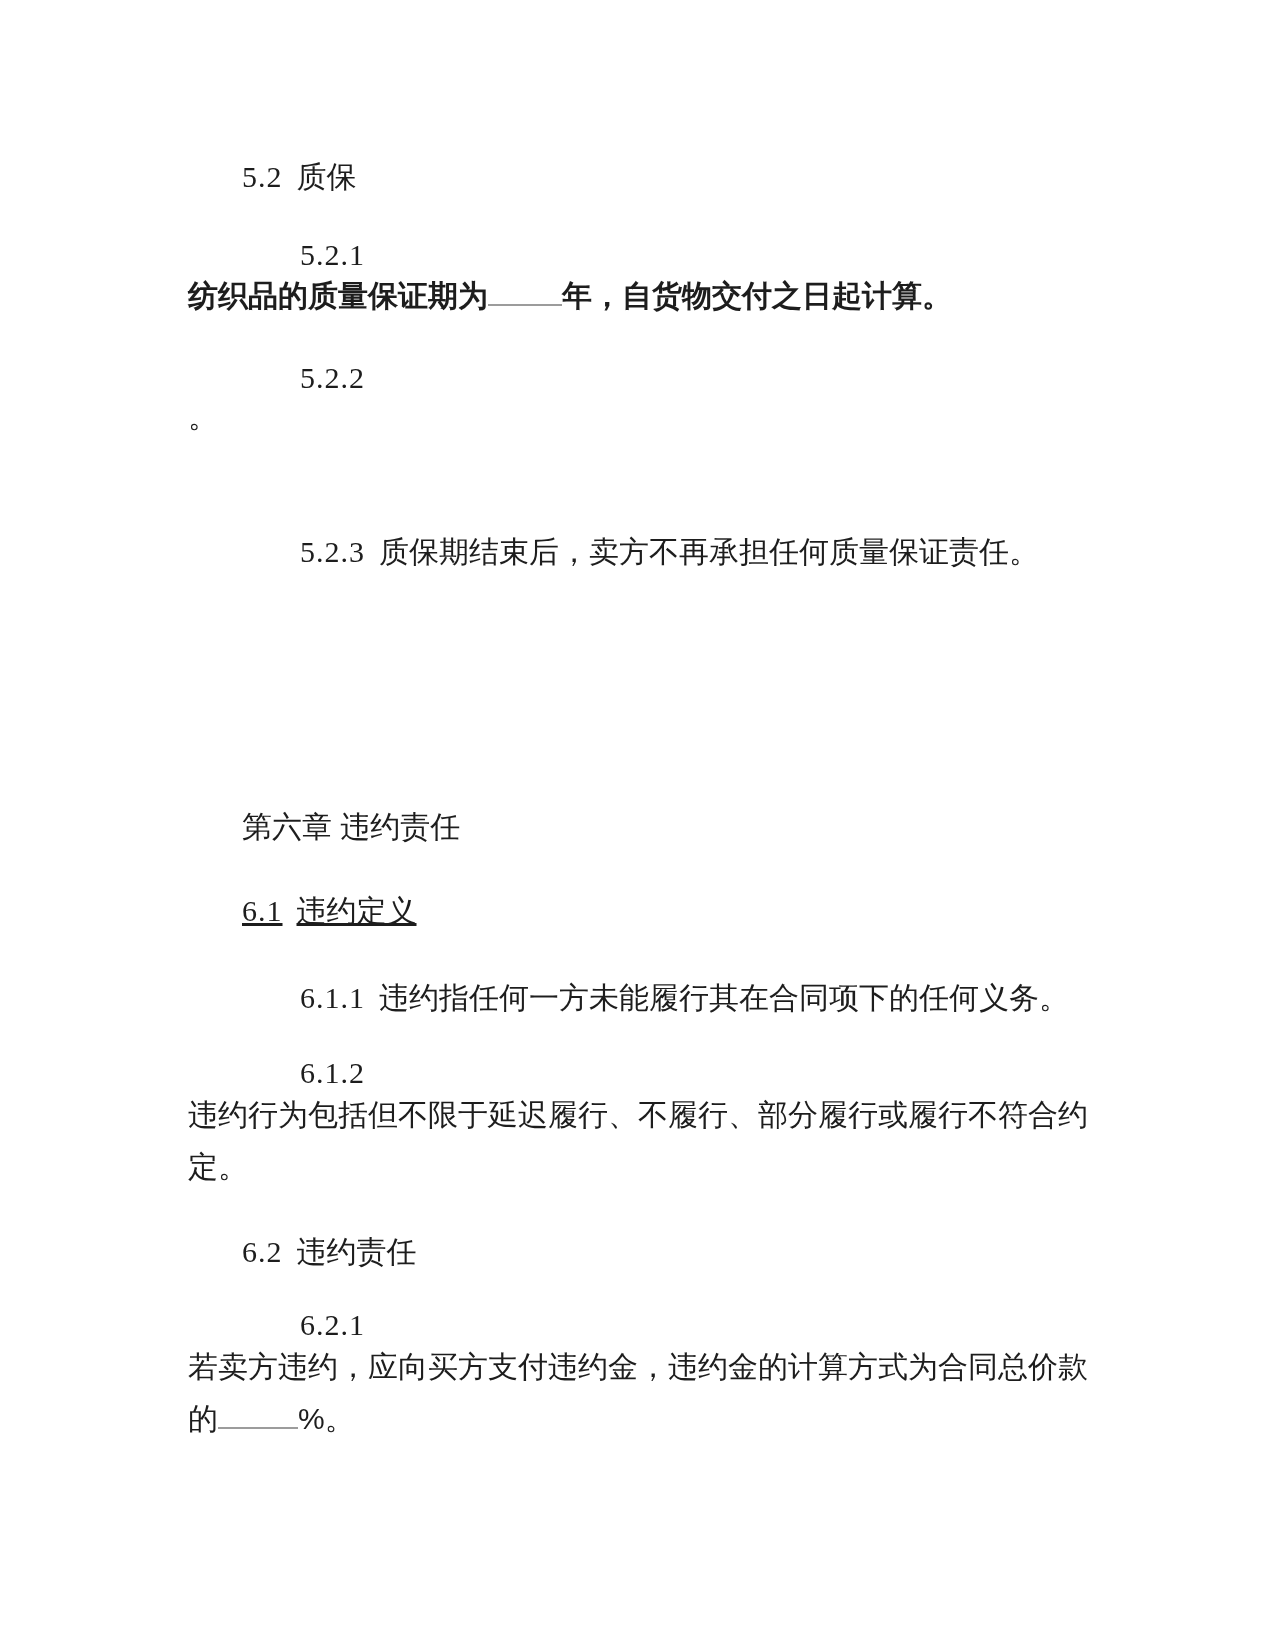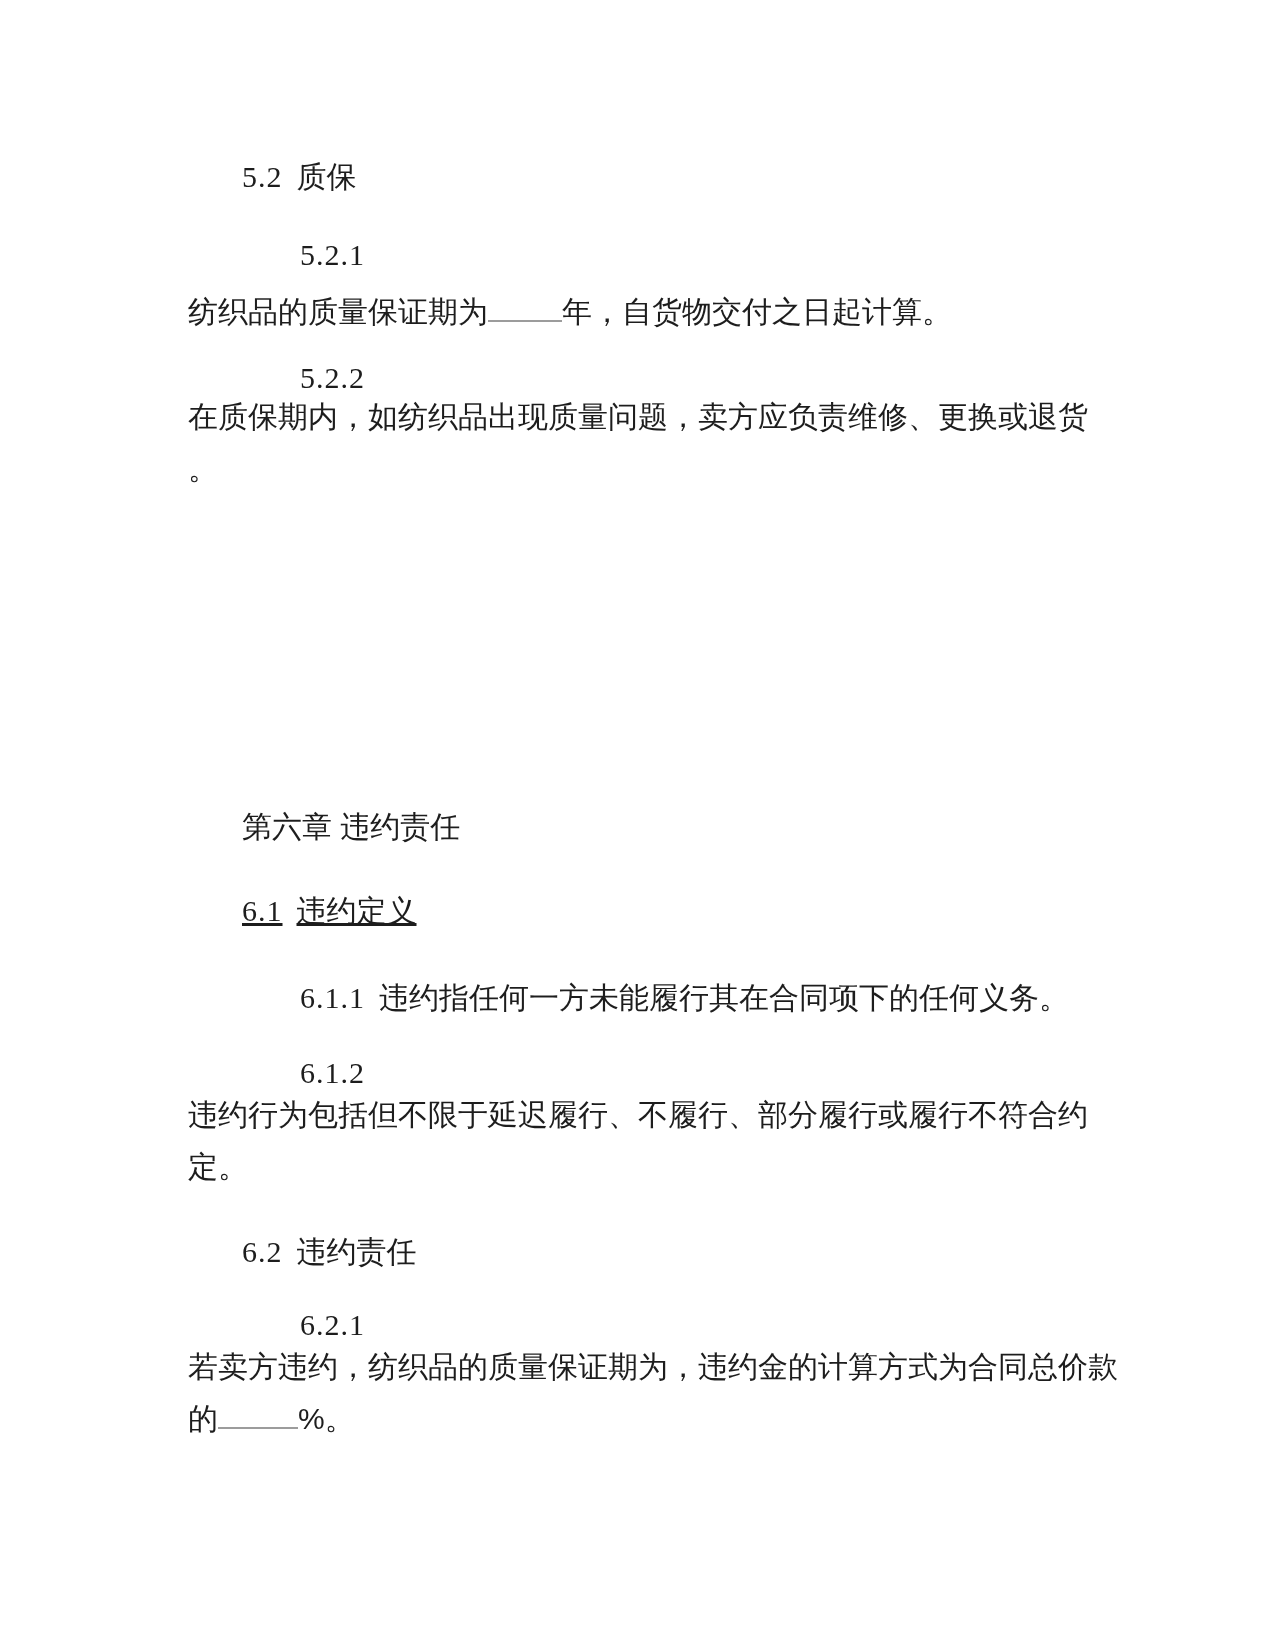--- a/index.html
+++ b/index.html
@@ -42,32 +42,34 @@
 
 <div class="page">
 
   <div class="block" style="left:242px; top:151px;">
     <span class="num with-title">5.2</span><span>质保</span>
   </div>
 
   <div class="block" style="left:300px; top:229px;">
     <span class="num">5.2.1</span>
   </div>
-  <div class="block" style="left:188px; top:286px;">
+  <div class="block" style="left:188px; top:270px;font-weight:bold;">
     <span>纺织品的质量保证期为</span><span class="blank w74"></span><span>年，自货物交付之日起计算。</span>
   </div>
 
   <div class="block" style="left:300px; top:352px;text-align:right;">
     <span class="num">5.2.2</span>
   </div>
   <div class="block" style="left:188px; top:391px;">
-    <div>在质保期内，如纺织品出现质量问题，卖方应负责维修、更换或退货</div>
     <div>。</div>
   </div>
 
+  <div class="block" style="left:300px; top:526px;">
+    <span class="num with-title">5.2.3</span><span>质保期结束后，卖方不再承担任何质量保证责任。</span>
+  </div>
 
   <div class="block" style="left:242px; top:801px;">
     <span>第六章 违约责任</span>
   </div>
 
   <div class="block" style="left:242px; top:885px;text-decoration:underline;">
     <span class="num with-title">6.1</span><span>违约定义</span>
   </div>
 
   <div class="block" style="left:300px; top:972px;">
@@ -83,19 +85,19 @@
   </div>
 
   <div class="block" style="left:242px; top:1226px;">
     <span class="num with-title">6.2</span><span>违约责任</span>
   </div>
 
   <div class="block" style="left:300px; top:1299px;">
     <span class="num">6.2.1</span>
   </div>
   <div class="block" style="left:188px; top:1341px;">
-    <div>若卖方违约，纺织品的质量保证期为，违约金的计算方式为合同总价款</div>
+    <div>若卖方违约，应向买方支付违约金，违约金的计算方式为合同总价款</div>
     <div>
       <span>的</span><span class="blank w80"></span><span>%。</span>
     </div>
   </div>
 
 </div>
 
 </body></html>

